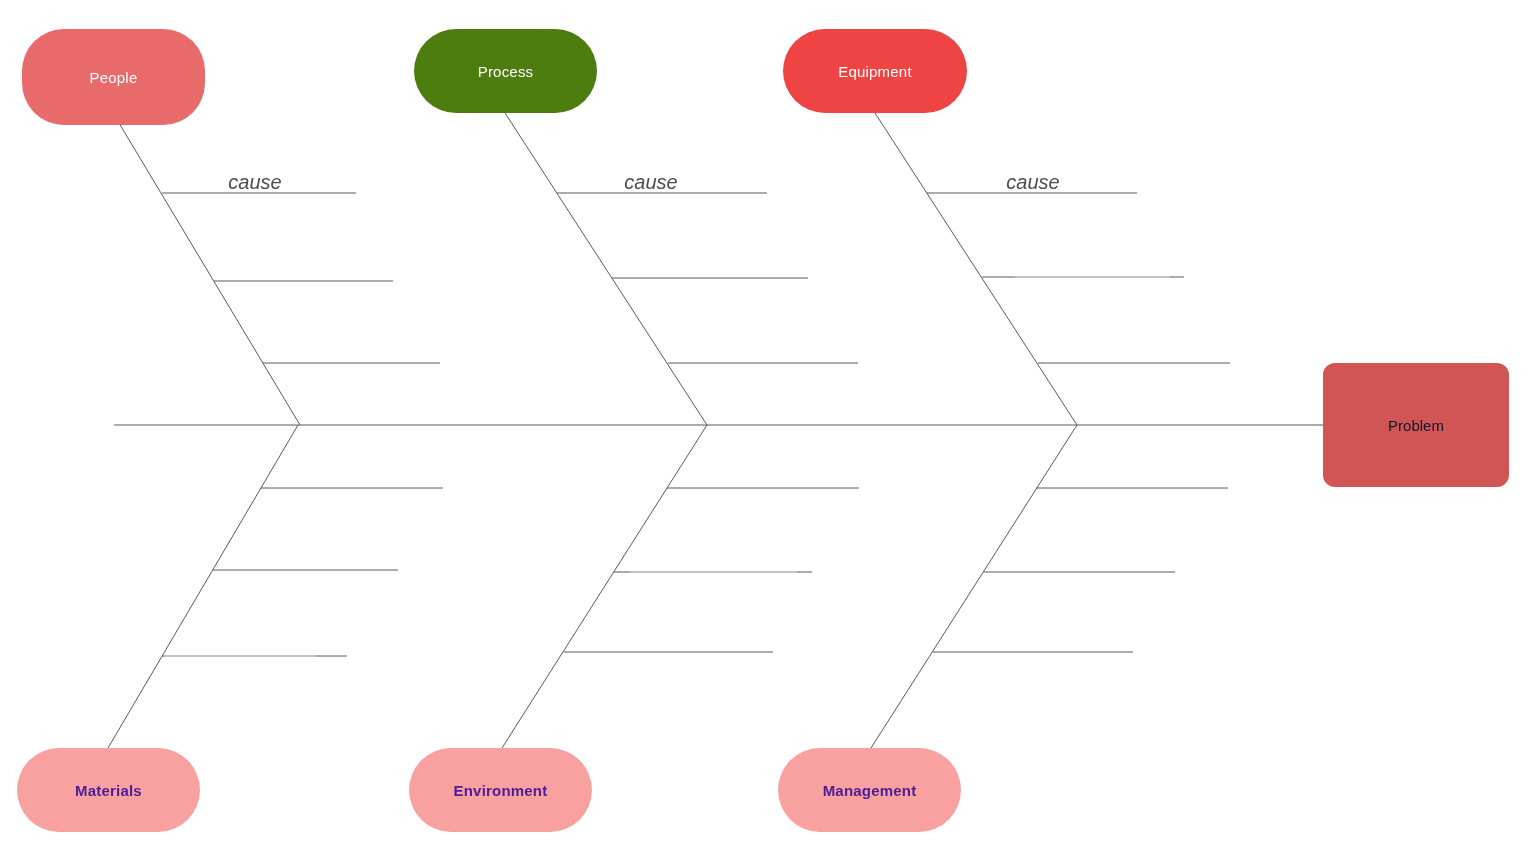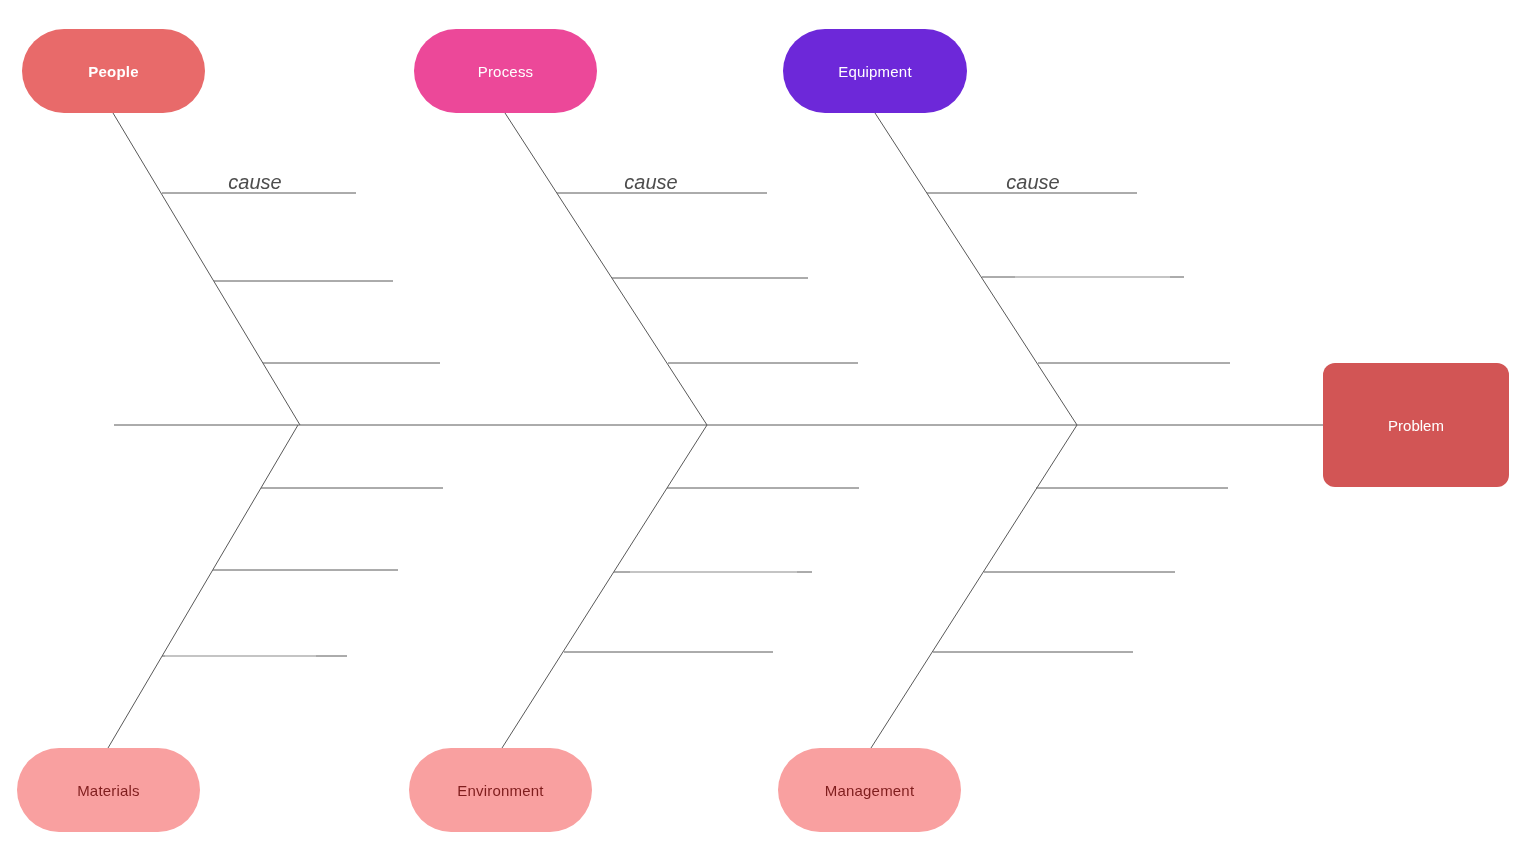--- a/index.html
+++ b/index.html
@@ -2,25 +2,25 @@
 <html><head>
 <meta charset="utf-8">
 <style>
   html,body{margin:0;padding:0;background:#ffffff;}
   body{font-family:"Liberation Sans",sans-serif;}
   #canvas{position:relative;width:1529px;height:867px;background:#ffffff;overflow:hidden;}
   #wires{position:absolute;left:0;top:0;width:1529px;height:867px;}
   .pill{position:absolute;display:flex;align-items:center;justify-content:center;
         font-size:15px;letter-spacing:.2px;}
   .pill.top{color:#ffffff;}
-  .pill.bottom{color:#7f1d1d;}
+  .pill.bottom{color:#4c1d95;font-weight:bold;}
   .cause-label{position:absolute;transform:translateX(-50%);font-style:italic;
         font-size:20px;color:#4d4d4d;white-space:nowrap;}
   .problem-box{position:absolute;display:flex;align-items:center;justify-content:center;
-        border-radius:12px;font-size:15px;color:#ffffff;text-align:center;}
+        border-radius:12px;font-size:15px;color:#0f172a;text-align:center;}
 </style>
 </head>
 <body>
 
 <div id="canvas">
   <svg id="wires" xmlns="http://www.w3.org/2000/svg" viewBox="0 0 1529 867">
       <line x1="114" y1="425" x2="1324" y2="425" stroke="#595959" stroke-width="1"></line>
       <line x1="113" y1="113" x2="300" y2="425" stroke="#595959" stroke-width="1"></line>
       <line x1="162" y1="193" x2="356" y2="193" stroke="#595959" stroke-width="1"></line>
       <line x1="214" y1="281" x2="393" y2="281" stroke="#595959" stroke-width="1"></line>
@@ -43,22 +43,22 @@
       <line x1="667" y1="488" x2="859" y2="488" stroke="#595959" stroke-width="1"></line>
       <line x1="614" y1="572" x2="812" y2="572" stroke="#595959" stroke-width="1"></line>
       <line x1="630" y1="572" x2="797" y2="572" stroke="#c4c4c4" stroke-width="2"></line>
       <line x1="564" y1="652" x2="773" y2="652" stroke="#595959" stroke-width="1"></line>
       <line x1="871" y1="748" x2="1077" y2="425" stroke="#595959" stroke-width="1"></line>
       <line x1="1036" y1="488" x2="1228" y2="488" stroke="#595959" stroke-width="1"></line>
       <line x1="984" y1="572" x2="1175" y2="572" stroke="#595959" stroke-width="1"></line>
       <line x1="933" y1="652" x2="1133" y2="652" stroke="#595959" stroke-width="1"></line>
     </svg>
   <div class="problem-box" style="left: 1323px; top: 363px; width: 186px; height: 124px; background: rgb(210, 85, 85);">Problem</div>
-<div class="pill top" style="left: 22px; top: 29px; width: 183px; height: 84px; border-radius: 42px; background: rgb(232, 106, 106); font-weight: bold;">People</div>
+<div class="pill top" style="left: 22px; top: 29px; width: 183px; height: 96px; border-radius: 42px; background: rgb(232, 106, 106);">People</div>
     <div class="cause-label" style="left: 255px; top: 171px; color: rgb(77, 77, 77);">cause</div>
-    <div class="pill top" style="left: 414px; top: 29px; width: 183px; height: 84px; border-radius: 42px; background: #ec4899;">Process</div>
+    <div class="pill top" style="left: 414px; top: 29px; width: 183px; height: 84px; border-radius: 42px; background: #4d7c0f;">Process</div>
     <div class="cause-label" style="left: 651px; top: 171px; color: rgb(77, 77, 77);">cause</div>
-    <div class="pill top" style="left: 783px; top: 29px; width: 184px; height: 84px; border-radius: 42px; background: #6d28d9;">Equipment</div>
+    <div class="pill top" style="left: 783px; top: 29px; width: 184px; height: 84px; border-radius: 42px; background: #ef4444;">Equipment</div>
     <div class="cause-label" style="left: 1033px; top: 171px; color: rgb(77, 77, 77);">cause</div>
     <div class="pill bottom" style="left: 17px; top: 748px; width: 183px; height: 84px; border-radius: 42px; background: rgb(249, 160, 160);">Materials</div>
     <div class="pill bottom" style="left: 778px; top: 748px; width: 183px; height: 84px; border-radius: 42px; background: rgb(249, 160, 160);">Management</div>
     <div class="pill bottom" style="left: 409px; top: 748px; width: 183px; height: 84px; border-radius: 42px; background: rgb(249, 160, 160);">Environment</div>
   </div>
 
 </body></html>

